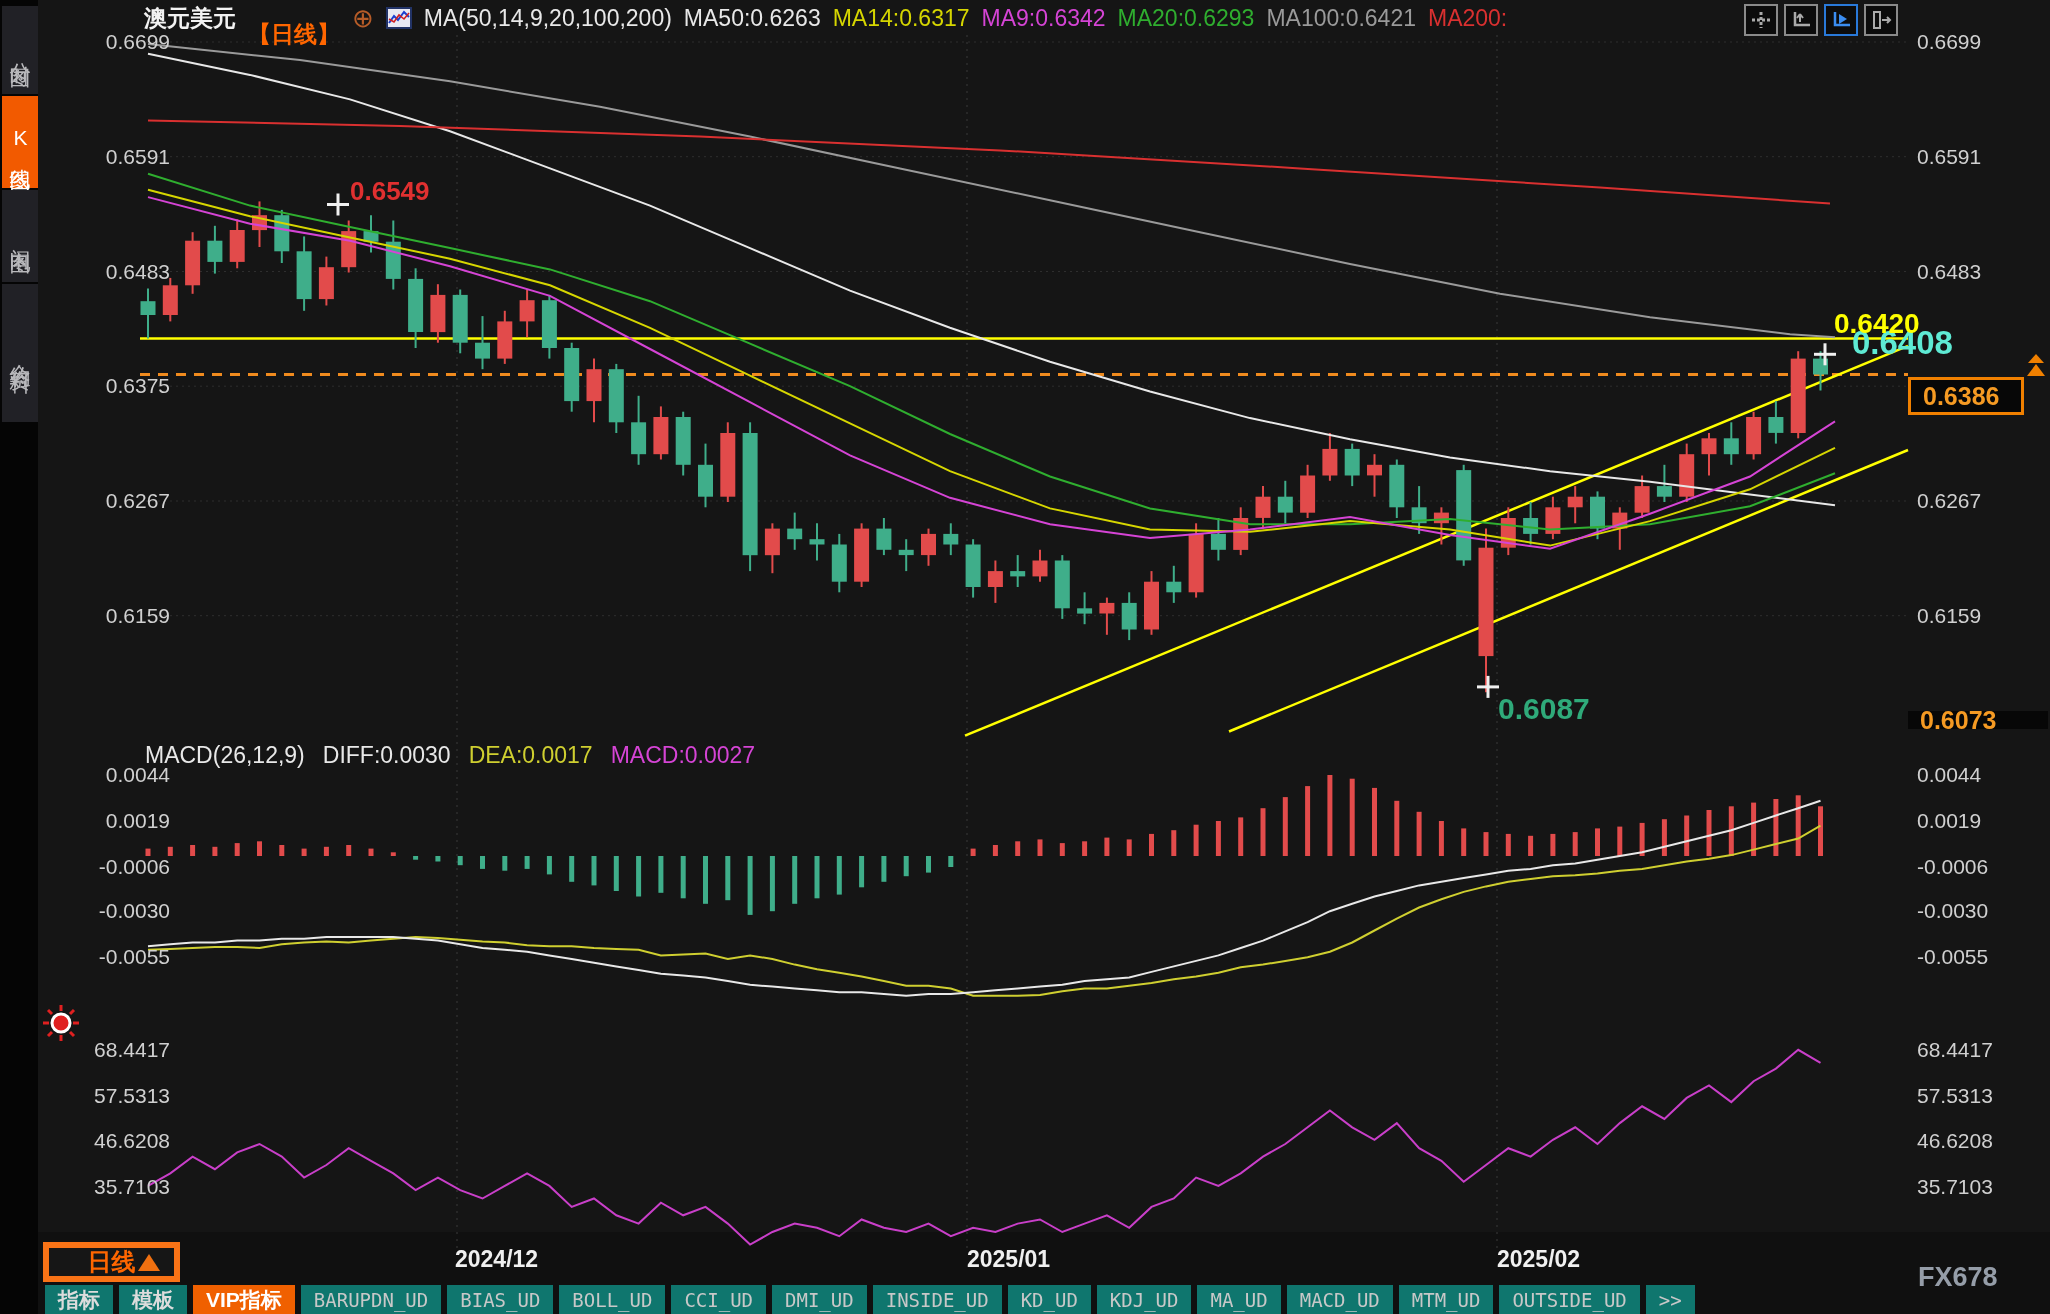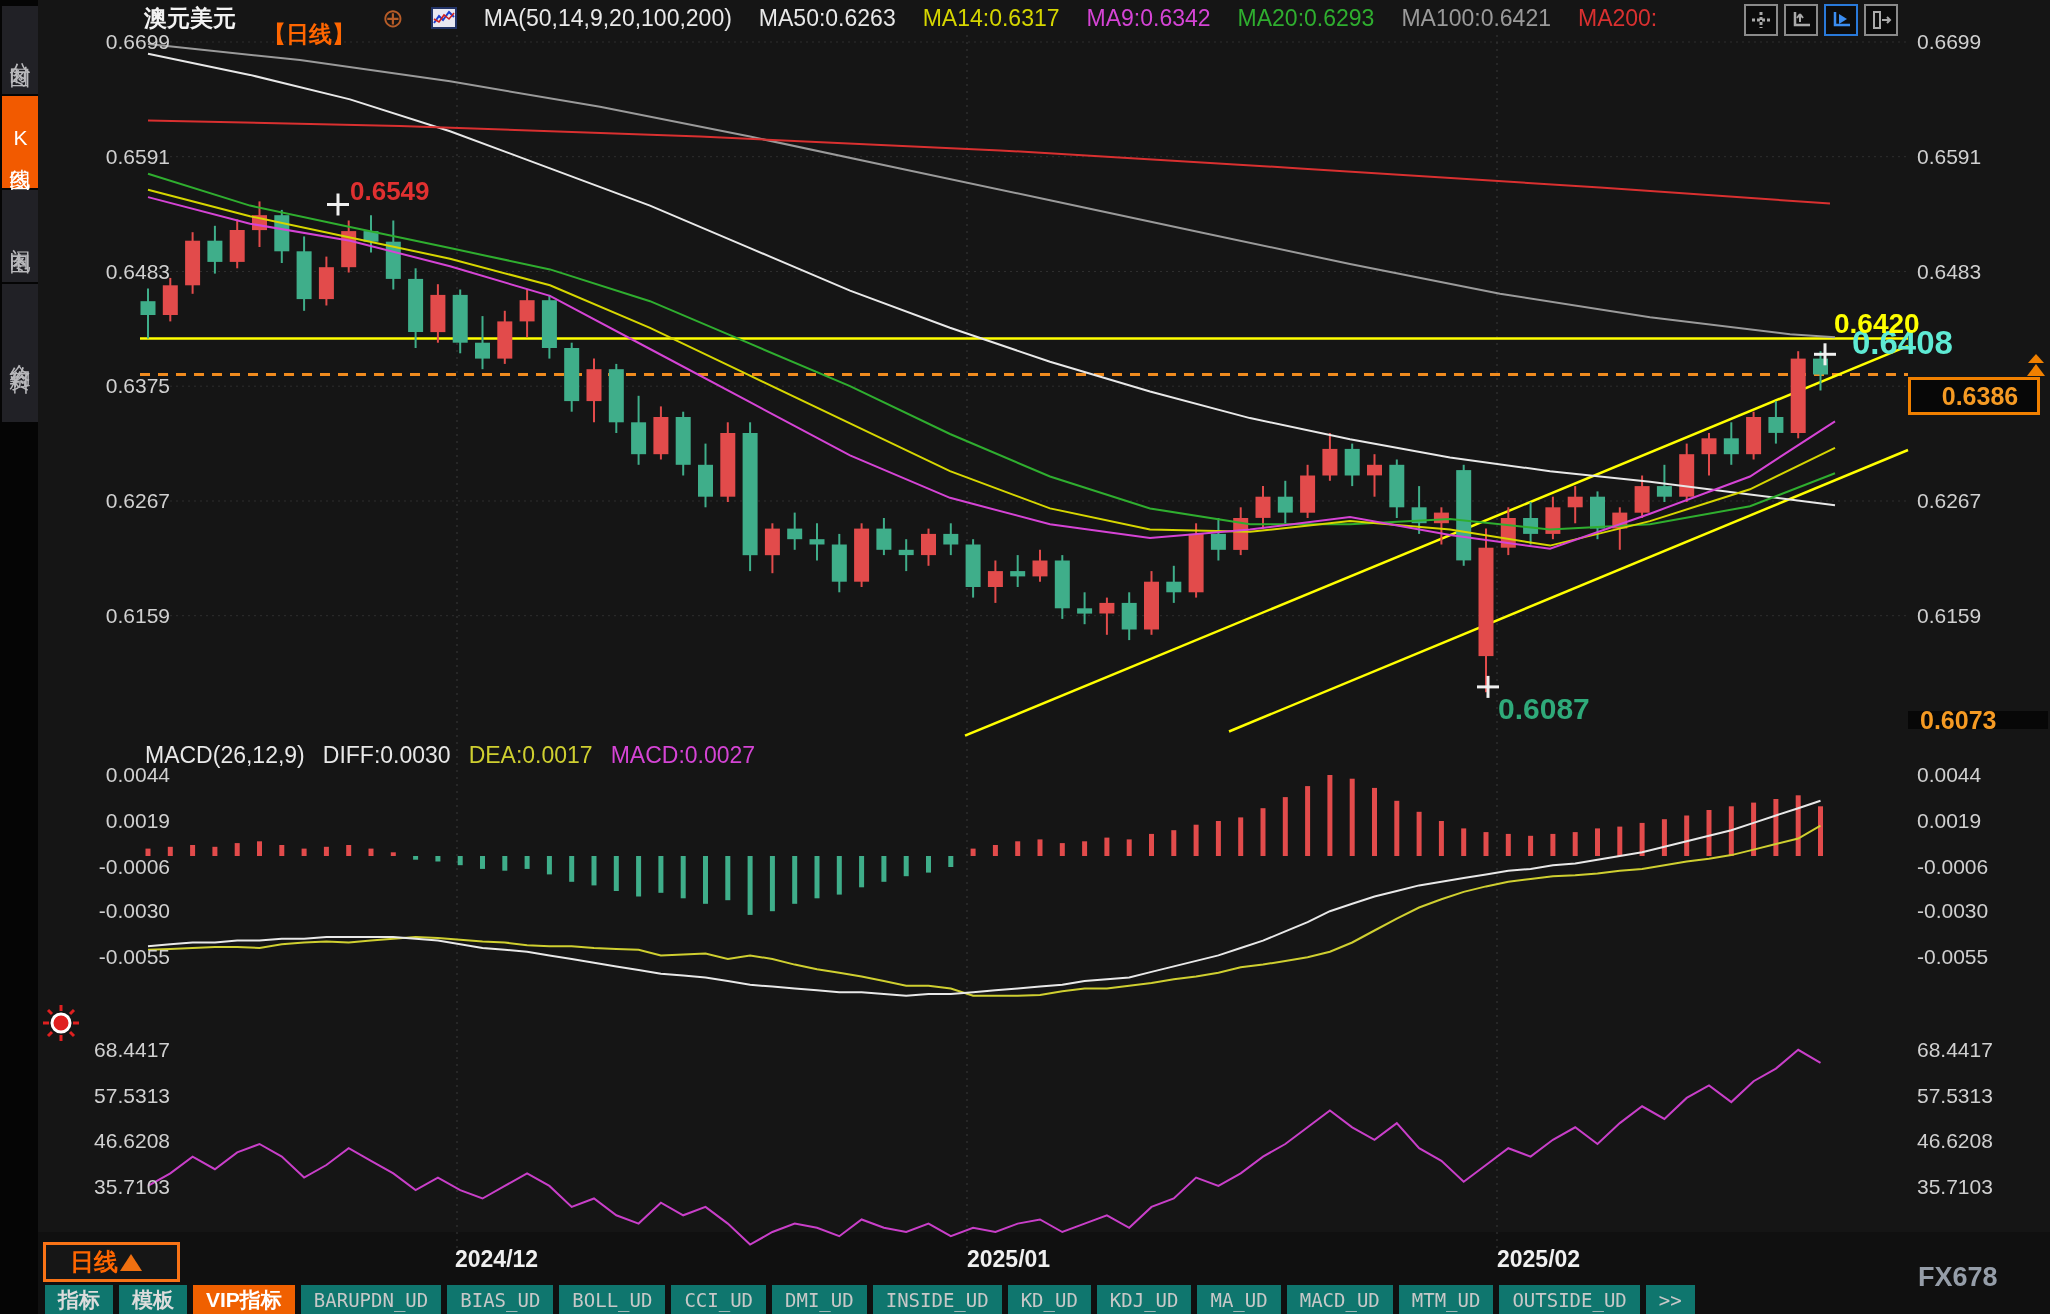--- a/index.html
+++ b/index.html
@@ -13,21 +13,21 @@
     font-size:21px;letter-spacing:3px;cursor:pointer;}
   .side-tab.active{background:#f25a00;color:#fff;}
 
   
   #chart-area{position:absolute;left:38px;top:0;width:2012px;height:1232px;background:#151515;}
   #chart-svg{position:absolute;left:-38px;top:0;}
 
   .ovl{position:absolute;white-space:nowrap;}
 
   
-  #header{position:absolute;left:144px;top:4px;height:28px;display:flex;align-items:center;gap:27px;font-size:23px;}
+  #header{position:absolute;left:144px;top:4px;height:28px;display:flex;align-items:center;gap:12px;font-size:23px;}
   .sym{color:#f2f2f2;font-weight:bold;}
   .period{color:#ff6600;font-weight:bold;margin-top:33px;}
   .oplus{color:#b65c28;font-size:26px;line-height:22px;}
   .ma-title{color:#e8e8e8;}
   .ma-val{font-weight:400;}
   #tr-icons{position:absolute;left:1744px;top:4px;display:flex;gap:6px;}
   .tr-btn{width:30px;height:28px;border:2px solid #8a8a8a;background:#0c0c0c;display:flex;align-items:center;justify-content:center;cursor:pointer;}
   .tr-btn.active{border-color:#2979d9;}
 
   
@@ -35,22 +35,22 @@
   .badge{position:absolute;background:#070707;color:#f59a23;font-weight:bold;font-size:25px;
     display:flex;align-items:center;padding-left:12px;box-sizing:border-box;}
   #badge-last{border:3px solid #f08000;}
 
   
   .ind-header{position:absolute;left:145px;display:flex;gap:18px;font-size:23px;}
 
   
   .month-lbl{position:absolute;color:#f0f0f0;font-weight:bold;font-size:23px;top:1246px;}
   #watermark{position:absolute;left:1918px;top:1262px;color:#959da8;font-weight:bold;font-size:27px;}
-  #period-box{position:absolute;left:43px;top:1242px;width:137px;height:40px;border:3px solid #f97316;
-    background:#161616;display:flex;align-items:center;gap:2px;padding-left:24px;box-sizing:border-box;cursor:pointer;}
+  #period-box{position:absolute;left:43px;top:1242px;width:137px;height:40px;border:6px solid #f97316;
+    background:#161616;display:flex;align-items:center;gap:2px;padding-left:24px;box-sizing:border-box;cursor:pointer;justify-content:center;}
   #period-box .plabel{color:#ff6600;font-weight:bold;font-size:24px;}
   #period-box .ptri{width:0;height:0;border-left:11px solid transparent;border-right:11px solid transparent;border-bottom:17px solid #f07010;}
 
   #tabbar{position:absolute;left:45px;top:1285px;height:29px;display:flex;gap:6px;align-items:stretch;}
   .tab{background:#0f766e;color:#c8c8c8;display:flex;align-items:center;padding:0 13px;font-size:20px;cursor:pointer;}
   .tab.cn{font-size:21px;color:#dcdcdc;font-weight:bold;}
   .tab.mono{font-family:"DejaVu Sans Mono",monospace;font-size:19px;}
   .tab.active{background:#f06000;color:#ffffff;font-weight:bold;}
 
   
@@ -420,21 +420,21 @@
         <path d="M12,10 h8 M17,7 l3,3 -3,3" fill="none" stroke="#aaa" stroke-width="2"></path>
       </svg>
     </div>
   </div>
 
   <div class="ovl mark" style="left:350px;top:176px;color:#e03030;font-size:26px;">0.6549</div>
   <div class="ovl mark" style="left:1852px;top:324px;color:#5eead4;font-size:33px;">0.6408</div>
   <div class="ovl mark" style="left:1834px;top:308px;color:#ffff00;font-size:28px;">0.6420</div>
   <div class="ovl mark" style="left:1498px;top:692px;color:#2faa7a;font-size:30px;">0.6087</div>
 
-  <div class="badge" id="badge-last" style="left:1908px;top:377px;width:132px;height:38px;justify-content:center;">
+  <div class="badge" id="badge-last" style="left:1908px;top:377px;width:116px;height:38px;">
     <span>0.6386</span>
   </div>
   <div class="ovl" style="left:2024px;top:354px;">
     <svg width="24" height="24" viewBox="0 0 24 24">
       <path d="M12,0 L20,9 H4 Z" fill="#f08000"></path>
       <path d="M12,10 L21,22 H3 Z" fill="#f08000"></path>
     </svg>
   </div>
   <div class="badge" style="left:1908px;top:711px;width:140px;height:18px;">
     <span>0.6073</span>

